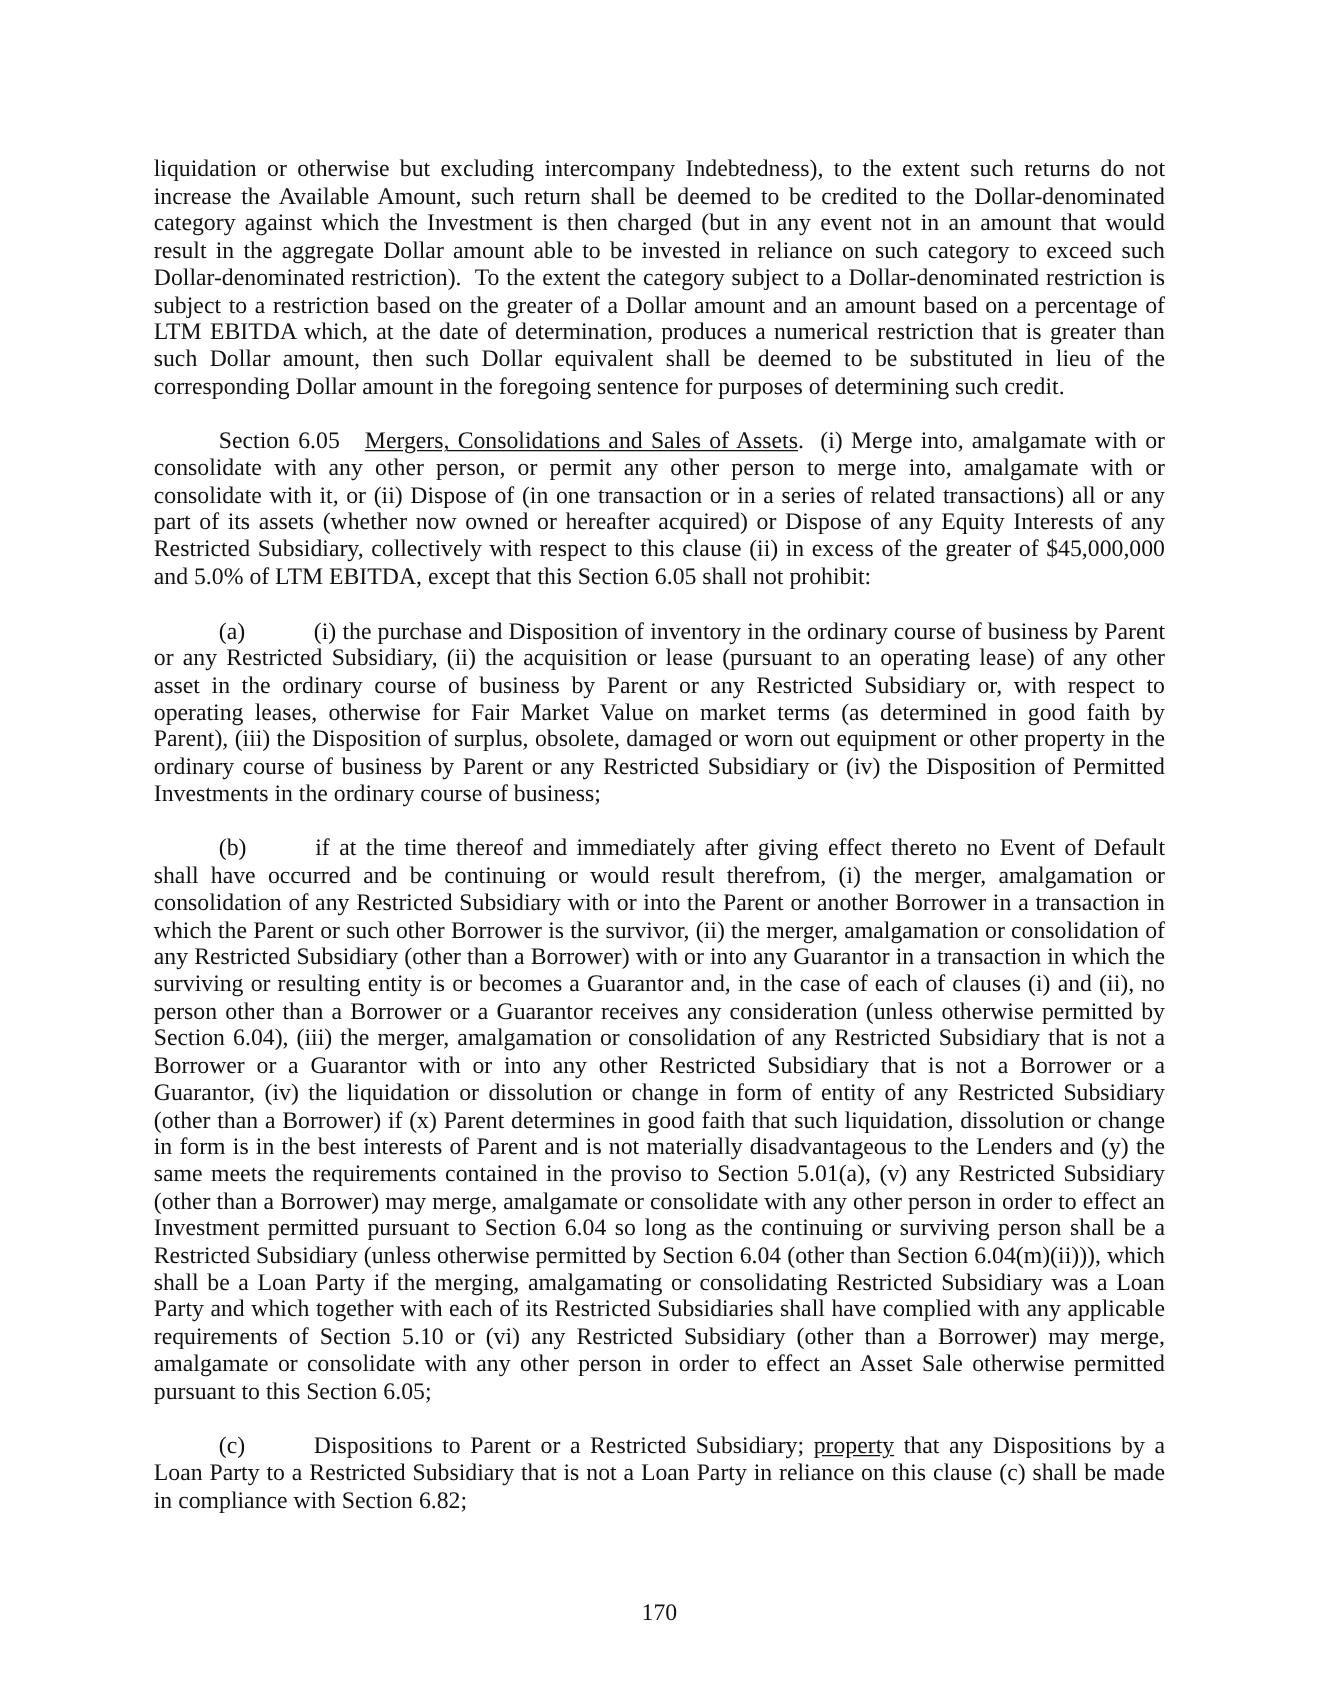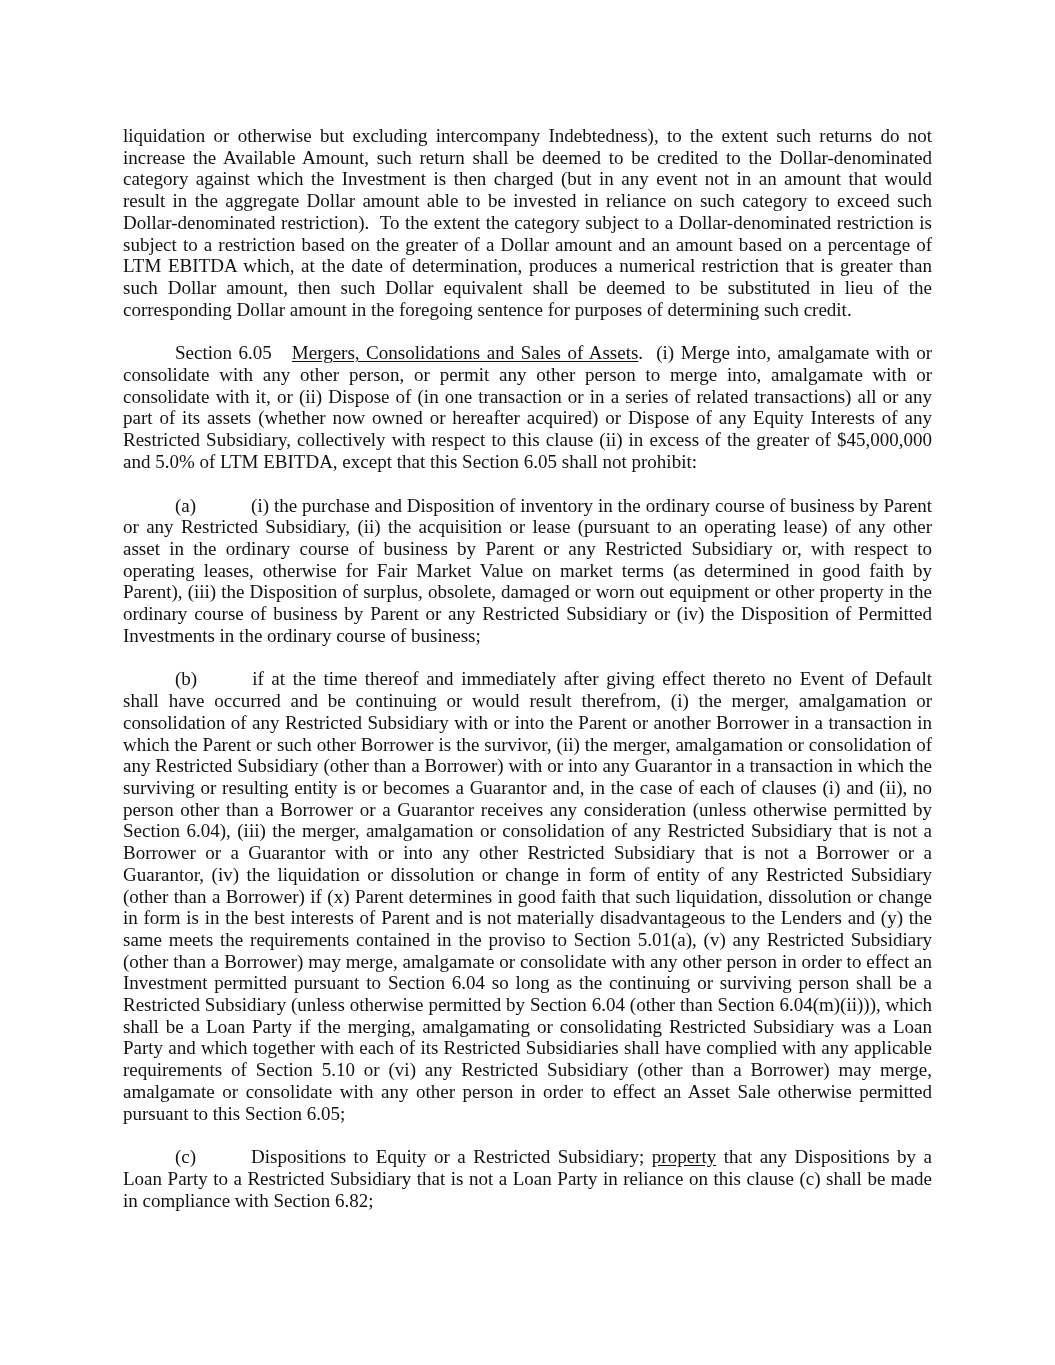--- a/index.html
+++ b/index.html
@@ -63,17 +63,18 @@
 
   <p class="para">
     <span class="first-indent"></span><span>(a)</span><span class="tab"></span><span>(i) the purchase and Disposition of inventory in the ordinary course of business by Parent or any Restricted Subsidiary, (ii) the acquisition or lease (pursuant to an operating lease) of any other asset in the ordinary course of business by Parent or any Restricted Subsidiary or, with respect to operating leases, otherwise for Fair Market Value on market terms (as determined in good faith by Parent), (iii) the Disposition of surplus, obsolete, damaged or worn out equipment or other property in the ordinary course of business by Parent or any Restricted Subsidiary or (iv) the Disposition of Permitted Investments in the ordinary course of business;</span>
   </p>
 
   <p class="para">
     <span class="first-indent"></span><span>(b)</span><span class="tab"></span><span>if at the time thereof and immediately after giving effect thereto no Event of Default shall have occurred and be continuing or would result therefrom, (i) the merger, amalgamation or consolidation of any Restricted Subsidiary with or into the Parent or another Borrower in a transaction in which the Parent or such other Borrower is the survivor, (ii) the merger, amalgamation or consolidation of any Restricted Subsidiary (other than a Borrower) with or into any Guarantor in a transaction in which the surviving or resulting entity is or becomes a Guarantor and, in the case of each of clauses (i) and (ii), no person other than a Borrower or a Guarantor receives any consideration (unless otherwise permitted by Section 6.04), (iii) the merger, amalgamation or consolidation of any Restricted Subsidiary that is not a Borrower or a Guarantor with or into any other Restricted Subsidiary that is not a Borrower or a Guarantor, (iv) the liquidation or dissolution or change in form of entity of any Restricted Subsidiary (other than a Borrower) if (x) Parent determines in good faith that such liquidation, dissolution or change in form is in the best interests of Parent and is not materially disadvantageous to the Lenders and (y) the same meets the requirements contained in the proviso to Section 5.01(a), (v) any Restricted Subsidiary (other than a Borrower) may merge, amalgamate or consolidate with any other person in order to effect an Investment permitted pursuant to Section 6.04 so long as the continuing or surviving person shall be a Restricted Subsidiary (unless otherwise permitted by Section 6.04 (other than Section 6.04(m)(ii))), which shall be a Loan Party if the merging, amalgamating or consolidating Restricted Subsidiary was a Loan Party and which together with each of its Restricted Subsidiaries shall have complied with any applicable requirements of Section 5.10 or (vi) any Restricted Subsidiary (other than a Borrower) may merge, amalgamate or consolidate with any other person in order to effect an Asset Sale otherwise permitted pursuant to this Section 6.05;</span>
   </p>
 
   <p class="para">
-    <span class="first-indent"></span><span>(c)</span><span class="tab"></span><span>Dispositions to Equity or a Restricted Subsidiary; </span><span class="u">property</span><span> that any Dispositions by a Loan Party to a Restricted Subsidiary that is not a Loan Party in reliance on this clause (c) shall be made in compliance with Section 6.82;</span>
+    <span class="first-indent"></span><span>(c)</span><span class="tab"></span><span>Dispositions to Parent or a Restricted Subsidiary; </span><span class="u">property</span><span> that any Dispositions by a Loan Party to a Restricted Subsidiary that is not a Loan Party in reliance on this clause (c) shall be made in compliance with Section 6.82;</span>
   </p>
 
+  <div class="page-number">170</div>
 
 </div>
 
 </body></html>

